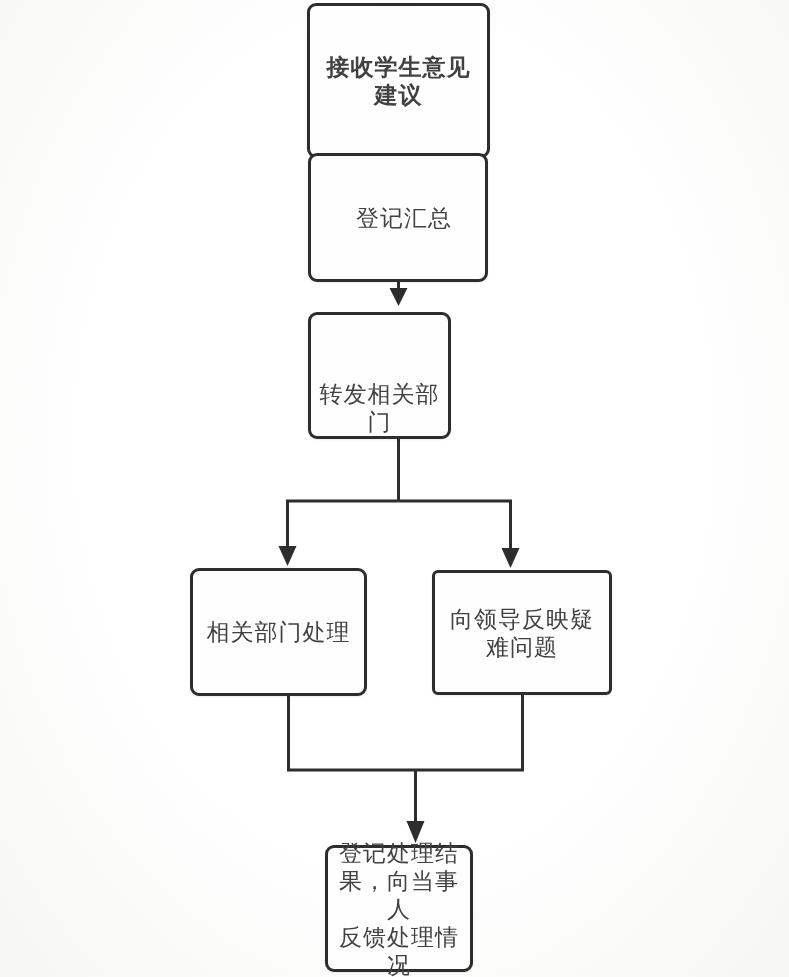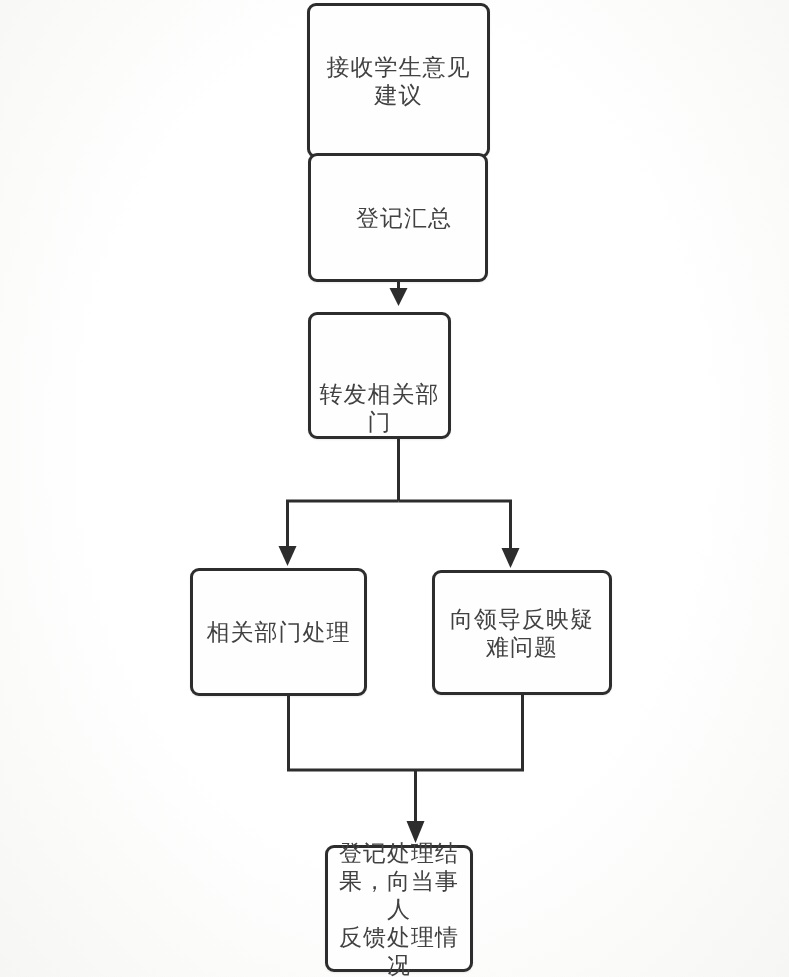--- a/index.html
+++ b/index.html
@@ -34,25 +34,25 @@
   }
   .node-label {
     white-space: pre-line;
     text-align: center;
     font-size: 23px;
     line-height: 28px;
     letter-spacing: 1px;
     color: #414141;
   }
   
-  #node-receive   { left: 307px; top: 3px;   width: 183px; height: 155px; }
+  #node-receive   { left: 307px; top: 3px;   width: 183px; height: 155px; font-weight: bold; }
   #node-register  { left: 308px; top: 153px; width: 180px; height: 129px; padding-left: 12px; }
   #node-forward   { left: 308px; top: 312px; width: 143px; height: 127px; align-items: flex-end; }
   #node-handle    { left: 190px; top: 568px; width: 177px; height: 128px; }
-  #node-report    { left: 432px; top: 570px; width: 180px; height: 125px; }
+  #node-report    { left: 432px; top: 570px; width: 180px; height: 125px; border-radius: 6px; }
   #node-feedback  { left: 325px; top: 845px; width: 148px; height: 127px; }
 </style>
 </head>
 <body>
 
 <div class="canvas">
 
   <svg class="connectors" viewBox="0 0 789 977" xmlns="http://www.w3.org/2000/svg">
     <g stroke="#2d2d2d" stroke-width="3" fill="none">
 

